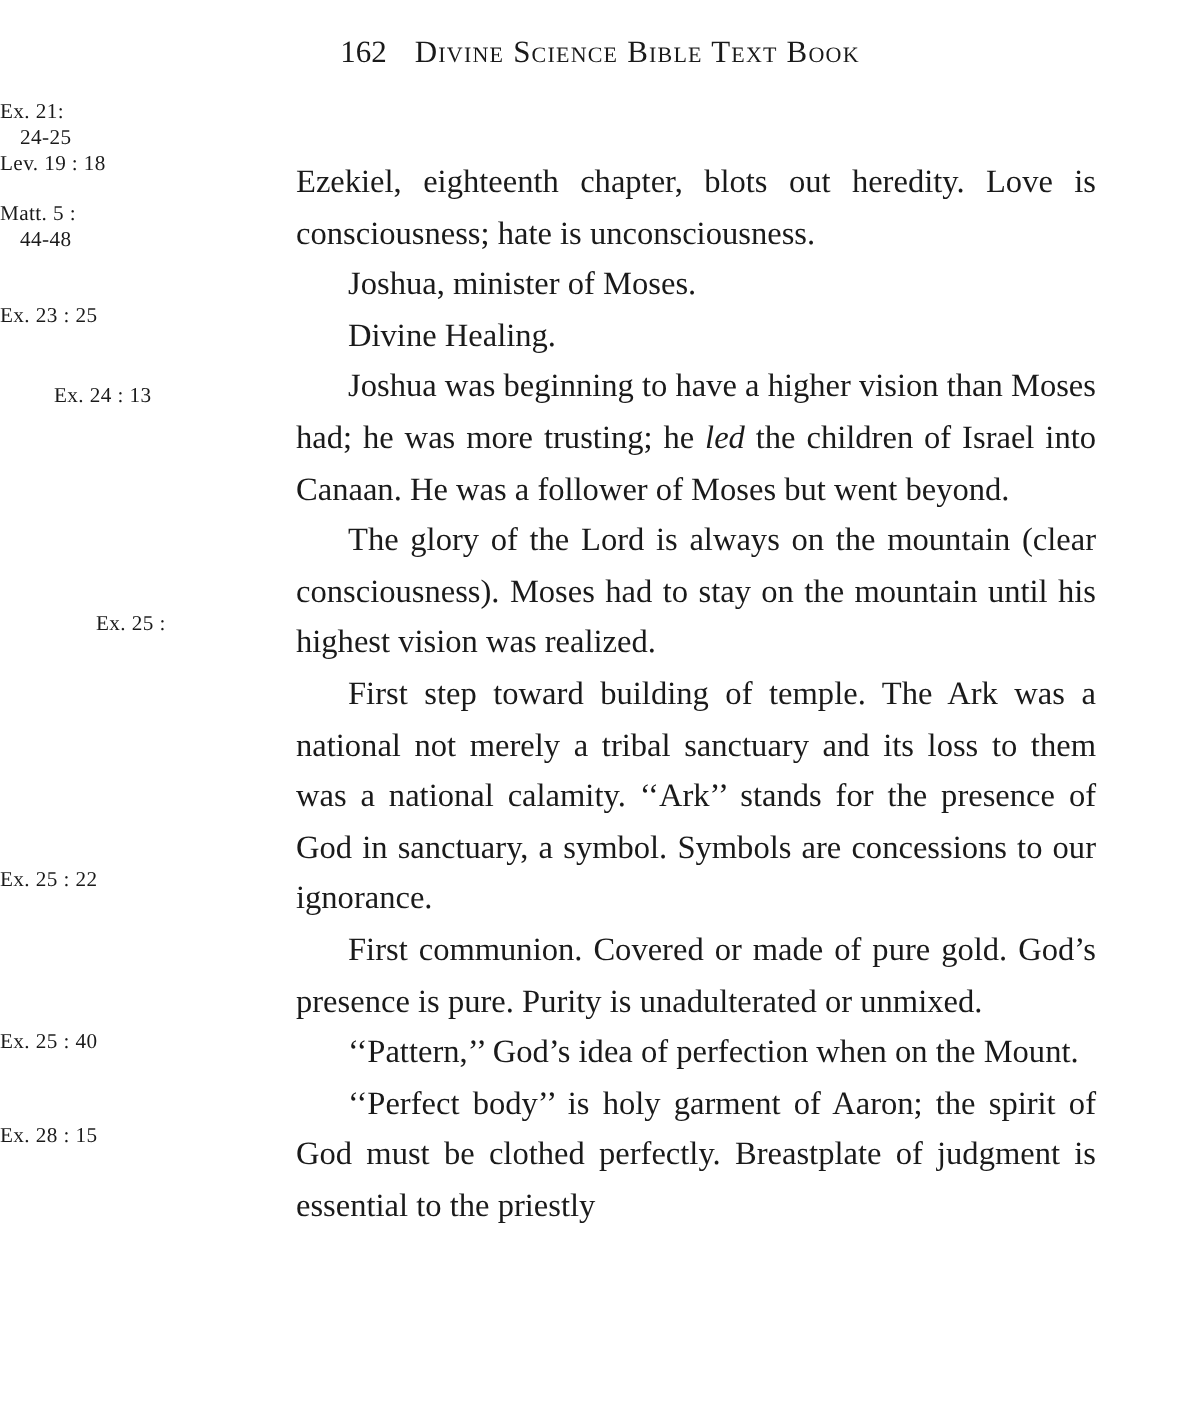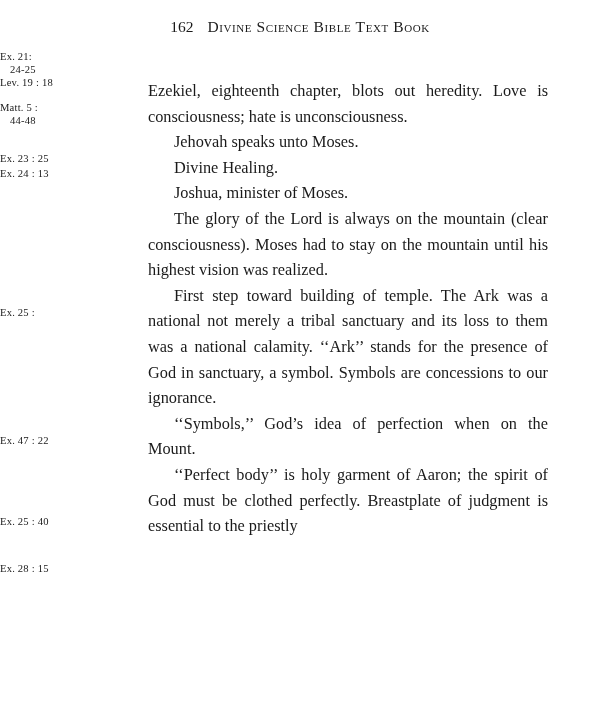--- a/index.html
+++ b/index.html
@@ -90,31 +90,32 @@
 
   <div class="header">
     <span class="pagenum">162</span><span class="title">Divine Science Bible Text Book</span>
   </div>
 
   <div id="margin-notes">
       <div class="marginnote" style="top: 51px;"><span>Ex. 21:</span><span class="l2">24-25</span></div>
       <div class="marginnote" style="top: 77px; font-family: Liberation Serif, serif;"><span>Lev. 19 : 18</span></div>
       <div class="marginnote" style="top: 102px;"><span>Matt. 5 :</span><span class="l2">44-48</span></div>
       <div class="marginnote" style="top: 153px;"><span>Ex. 23 : 25</span></div>
-      <div class="marginnote" style="top: 168px;"><span>Ex. 24 : 13</span></div>
-      <div class="marginnote" style="top: 307px;"><span>Ex. 25 :</span></div>
-      <div class="marginnote" style="top: 435px;"><span>Ex. 47 : 22</span></div>
+      <div class="marginnote" style="top: 193px; margin-left: 27px;"><span>Ex. 24 : 13</span></div>
+      <div class="marginnote" style="top: 307px; margin-left: 48px;"><span>Ex. 25 :</span></div>
+      <div class="marginnote" style="top: 435px;"><span>Ex. 25 : 22</span></div>
       <div class="marginnote" style="top: 516px;"><span>Ex. 25 : 40</span></div>
       <div class="marginnote" style="top: 563px;"><span>Ex. 28 : 15</span></div>
     </div>
 
   <div class="body" id="body-text">
       <p class="para">Ezekiel, eighteenth chapter, blots out heredity. Love is consciousness; hate is unconsciousness.</p>
-      <p class="para indent">Jehovah speaks unto Moses.</p>
+      <p class="para indent">Joshua, minister of Moses.</p>
       <p class="para indent">Divine Healing.</p>
-      <p class="para indent">Joshua, minister of Moses.</p>
+      <p class="para indent"><span>Joshua was beginning to have a higher vision than Moses had; he was more trusting; he </span><i>led</i><span> the children of Israel into Canaan.  He was a follower of Moses but went beyond.</span></p>
       <p class="para indent">The glory of the Lord is always on the mountain (clear consciousness).  Moses had to stay on the mountain until his highest vision was realized.</p>
       <p class="para indent">First step toward building of temple.    The Ark was a national not merely a tribal sanctuary and its loss to them was a national  calamity.  ‘‘Ark’’ stands for the presence of God in sanctuary, a symbol.  Symbols are concessions to our ignorance.</p>
-      <p class="para indent">‘‘Symbols,’’ God’s idea of perfection when on the Mount.</p>
+      <p class="para indent">First communion.  Covered or made of pure gold.  God’s presence is pure.  Purity is unadulterated or unmixed.</p>
+      <p class="para indent">‘‘Pattern,’’ God’s idea of perfection when on the Mount.</p>
       <p class="para indent">‘‘Perfect body’’ is holy garment of Aaron; the spirit of God must be clothed perfectly.  Breastplate of judgment is essential to the priestly</p>
     </div>
 
 </div>
 
 </body></html>

